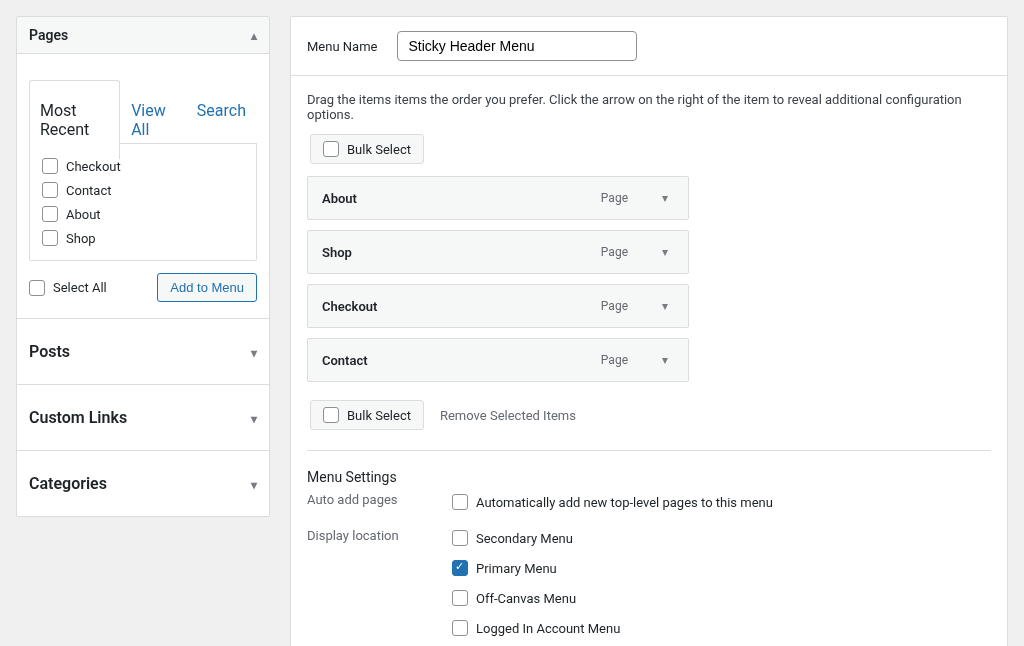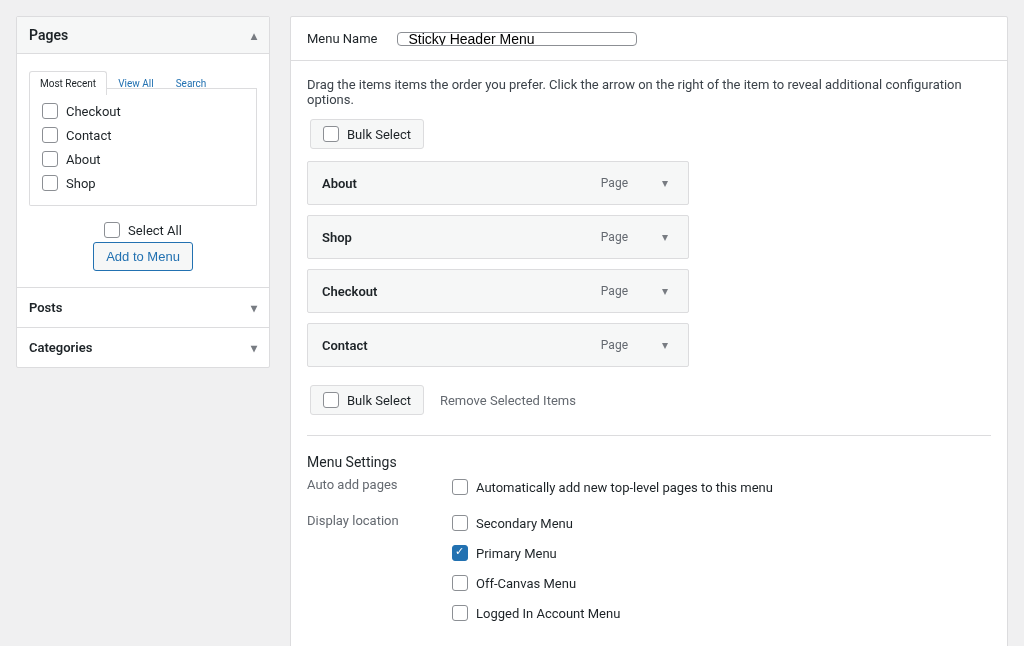--- a/index.html
+++ b/index.html
@@ -44,28 +44,28 @@
     .panel-body { padding: 0 12px 12px; }
     .caret-up::after { content: "▴"; color: #787c82; font-size: 12px;}
     .caret-down::after { content: "▾"; color: #787c82; font-size: 12px;}
     .tabs {
       display: flex;
       margin: 10px 0 0;
       border-bottom: 1px solid #dcdcde;
       gap: 0;
     }
     .tab {
-      padding: 6px 10px;
-      font-size: 10px;
+      padding: 20px 10px;
+      font-size: 16px;
       color: #2271b1;
       cursor: pointer;
       border: 1px solid transparent;
       border-bottom: none;
       position: relative;
-      top: 7px;
+      top: 16px;
     }
     .tab.active {
       color: #1d2327;
       border-color: #dcdcde;
       background: #fff;
       border-radius: 3px 3px 0 0;
     }
     .pages-box {
       border: 1px solid #dcdcde;
       border-top: none;
@@ -87,46 +87,45 @@
       appearance: none;
       cursor: pointer;
       position: relative;
     }
     .wp-ck:checked { background:#2271b1; border-color:#2271b1; }
     .wp-ck:checked::after {
       content:"✓"; color:#fff; font-size:11px;
       position:absolute; left:2px; top:-1px;
     }
     .panel-footer {
-      display:flex; justify-content: flex-end; align-items:center;
+      display:flex; justify-content: space-between; align-items:center;
       padding: 12px 0 4px;
-      flex-direction: column;
     }
     .btn-secondary {
       border: 1px solid #2271b1; color:#2271b1; background:#f6f7f7;
       padding: 6px 12px; border-radius:3px; font-size:13px; cursor:pointer;
     }
     .collapsible {
       border-top: 1px solid #dcdcde;
-      padding: 12px 12px;
+      padding: 23px 12px;
       font-weight: 600;
-      font-size: 13px;
+      font-size: 16px;
       display:flex; justify-content:space-between; align-items:center;
       cursor:pointer;
     }
     
     .main-header {
       padding: 14px 16px;
       display:flex; align-items:center; gap: 20px;
       border-bottom: 1px solid #dcdcde;
     }
     .main-header label { color:#1d2327; font-size:13px; }
     .text-input {
       border:1px solid #8c8f94; border-radius:4px; padding:4px 10px;
-      font-size:14px; width: 240px; height: 14px;
+      font-size:14px; width: 240px; height: 30px;
     }
     .instructions { padding: 16px 16px 12px; color:#3c434a; font-size:13px; }
     .bulk-row { padding: 0 19px 12px; display:flex; gap:16px; align-items:center;}
     .bulk-chip {
       display:inline-flex; align-items:center; gap:8px;
       border:1px solid #dcdcde; background:#f6f7f7;
       padding:6px 12px; border-radius:3px;
     }
     .menu-items { padding: 0 16px 8px; }
     .menu-item {
@@ -186,20 +185,24 @@
         <div class="panel-footer">
           <label class="check-row">
             <input type="checkbox" class="wp-ck" style="">
             <span>Select All</span>
           </label>
           <button class="btn-secondary">Add to Menu</button>
         </div>
       </div>
       <div class="collapsible">
         <span>Posts</span>
+        <span class="caret-down"></span>
+      </div>
+      <div class="collapsible">
+        <span>Custom Links</span>
         <span class="caret-down"></span>
       </div>
       <div class="collapsible" style="border-bottom:none;">
         <span>Categories</span>
         <span class="caret-down"></span>
       </div>
     </div>
   </div>
 
   <div class="main">

